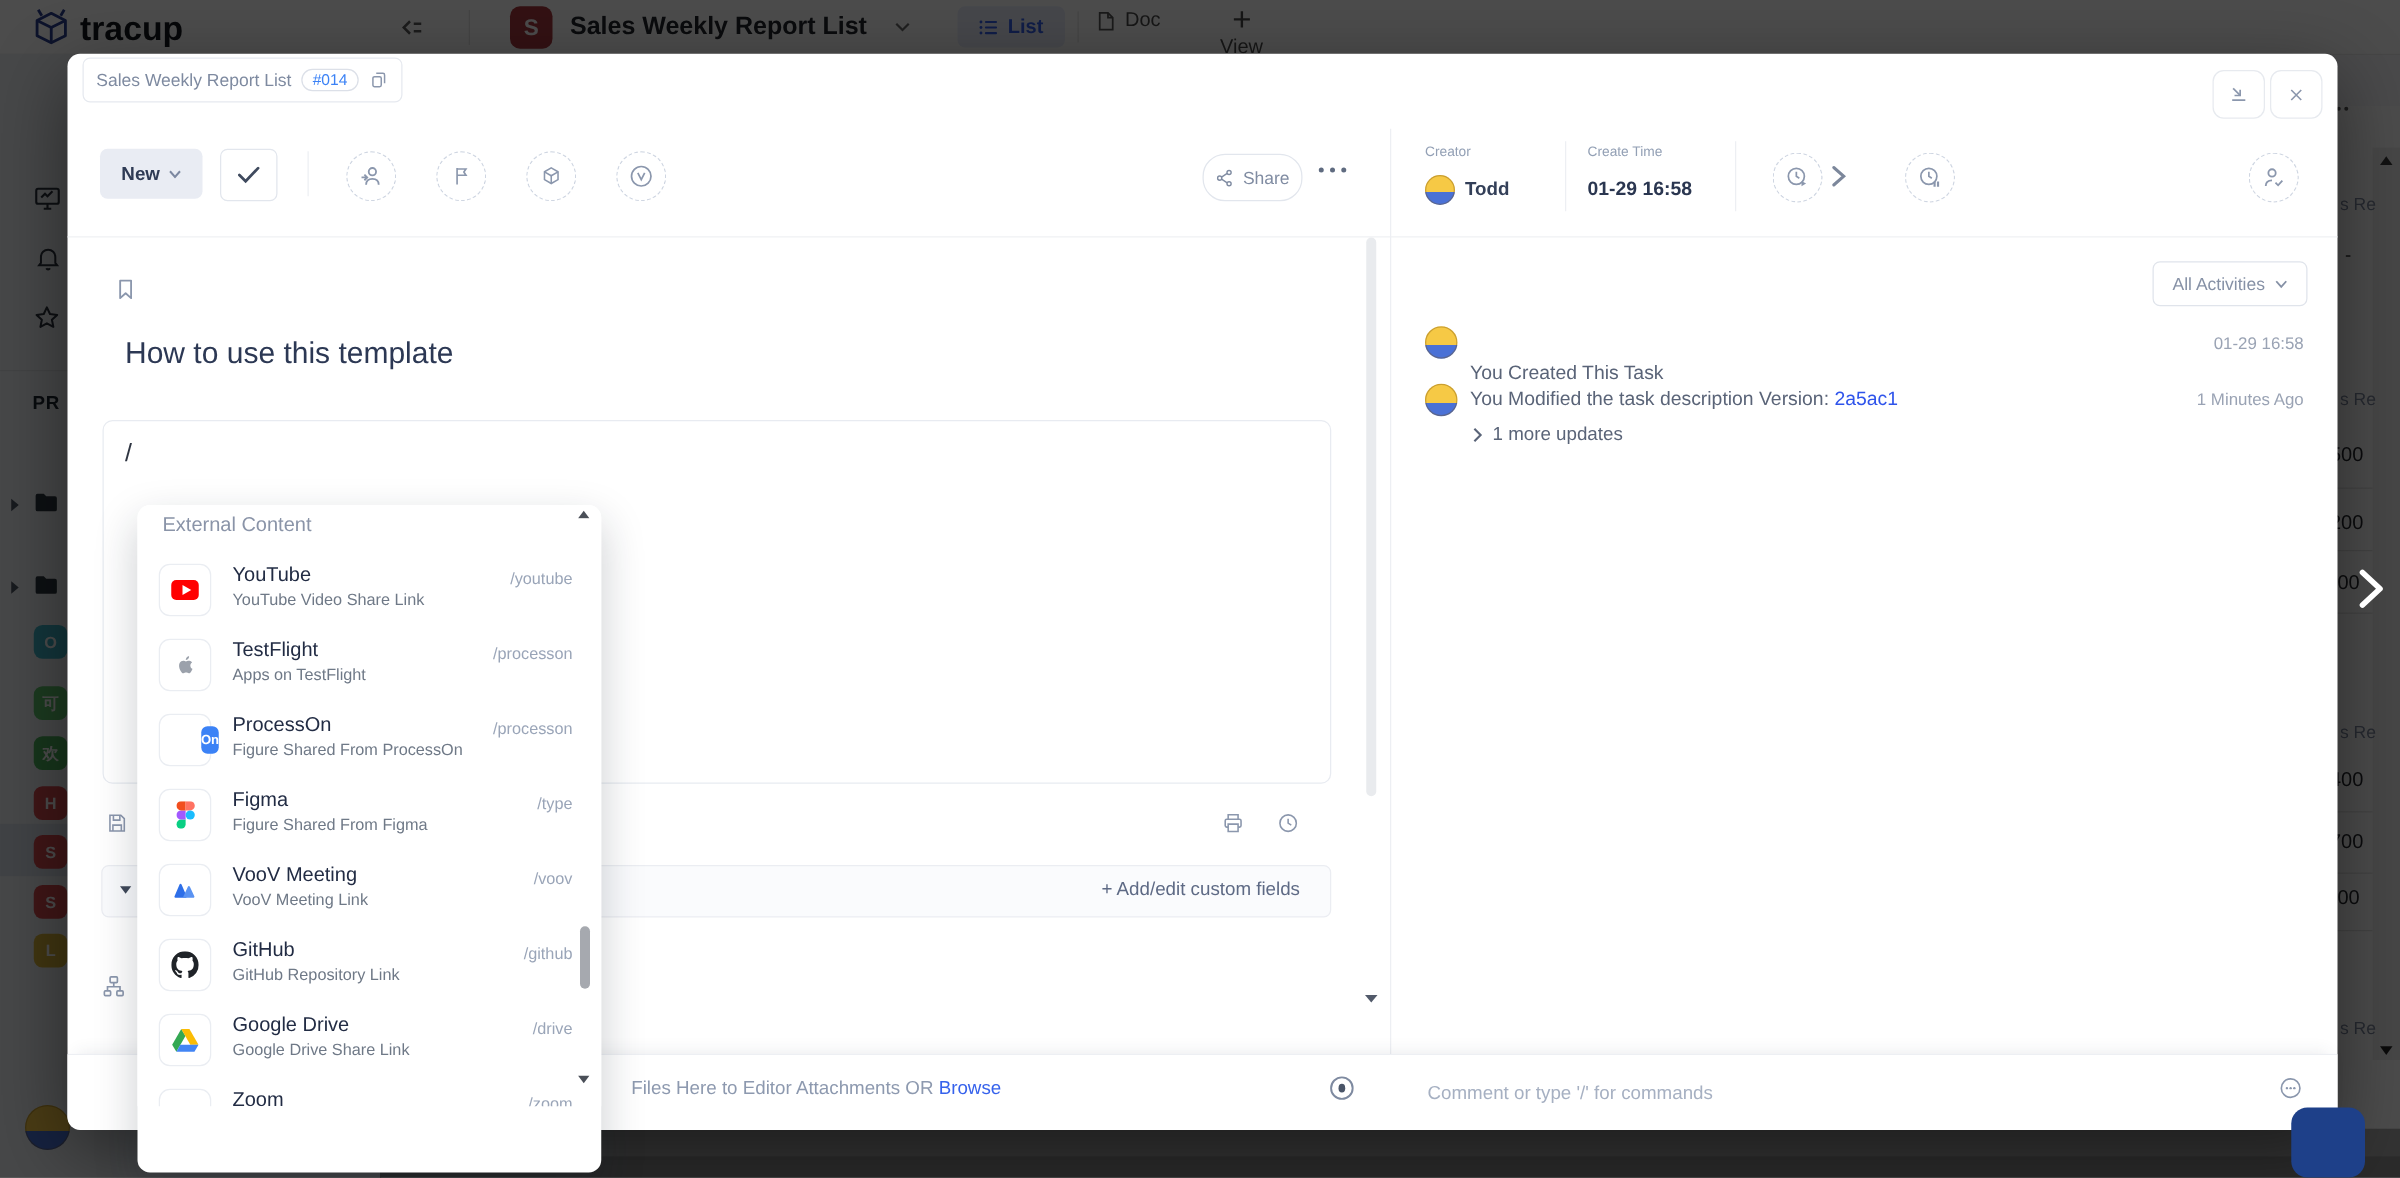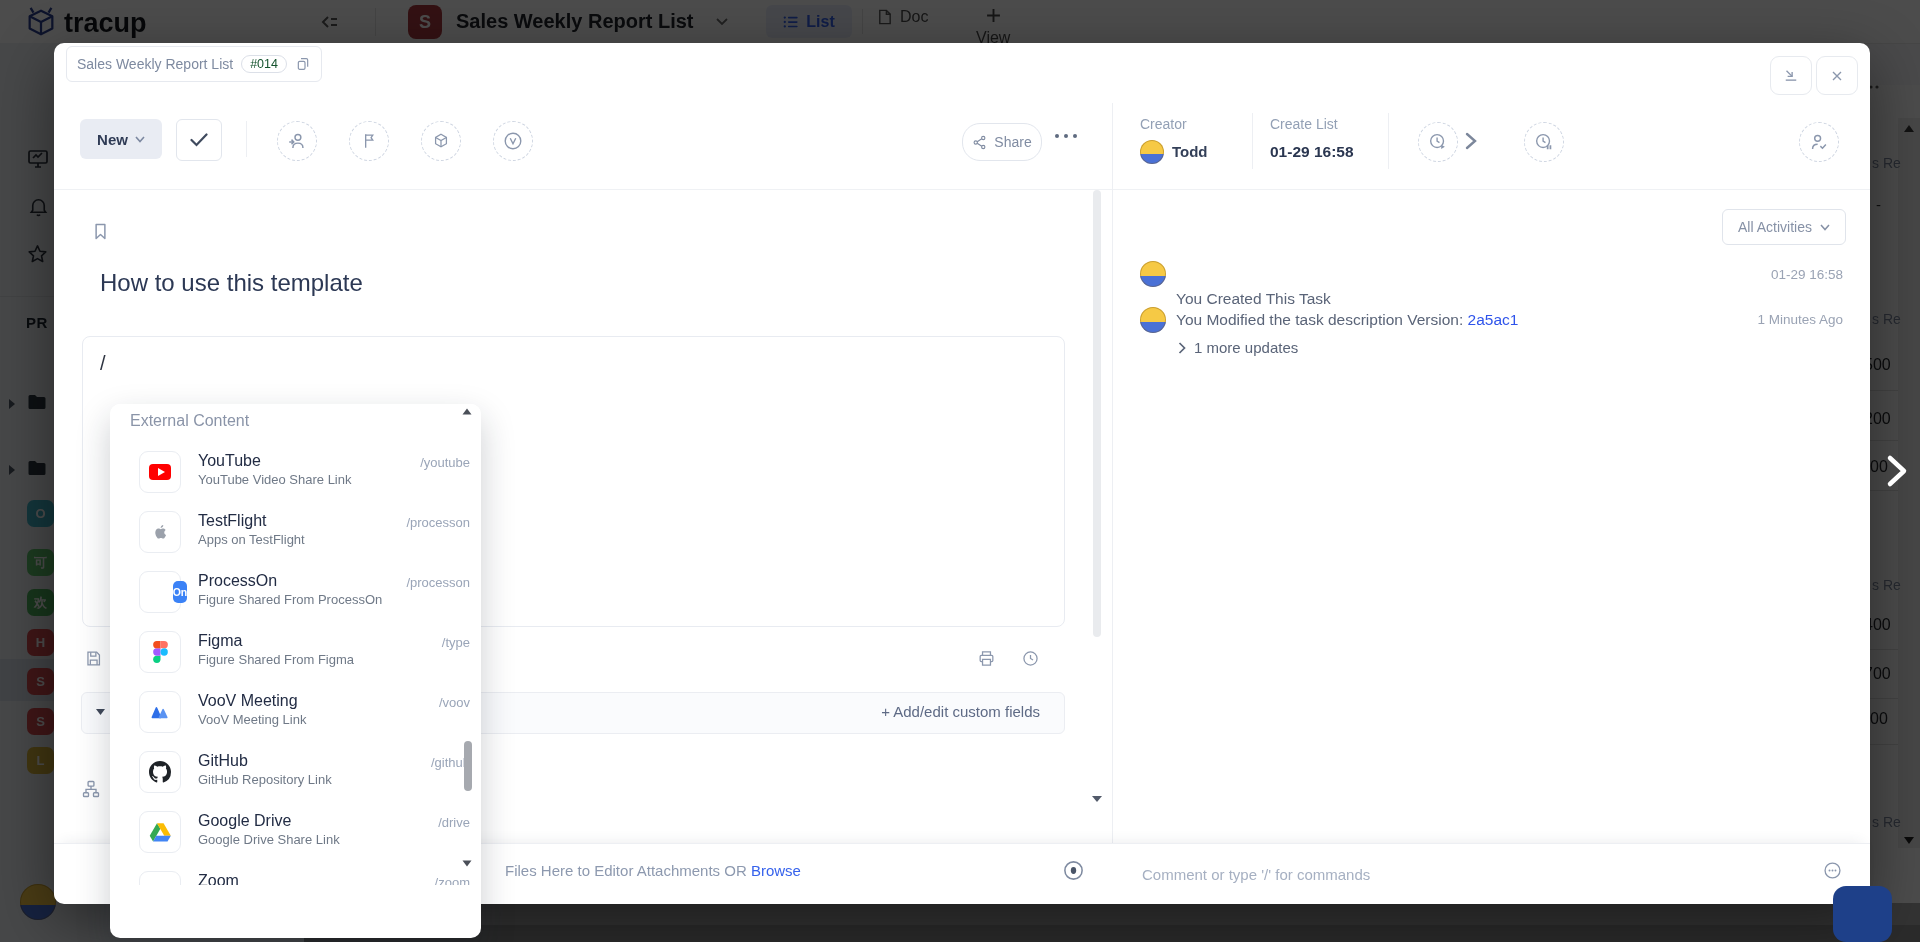--- a/index.html
+++ b/index.html
@@ -20,27 +20,27 @@
   .winbtn{width:40px;height:37px;border:1px solid #e7eaef;border-radius:9px;background:#fff;
     display:flex;align-items:center;justify-content:center;cursor:pointer;}
   .vdiv{width:1px;background:#edeff3;}
   .menu{position:absolute;left:110px;top:404px;width:371px;height:534px;z-index:40;
     border-radius:10px;box-shadow:0 14px 34px rgba(25,32,45,.22);background:#fff;}
   .menu-list{position:absolute;left:0;top:0;width:371px;height:481px;overflow:hidden;
     border-radius:10px 10px 0 0;background:#fff;}
   .menu-foot{position:absolute;left:0;top:481px;width:371px;height:53px;background:#fff;
     border-top:1px solid #edeff2;border-radius:0 0 10px 10px;display:flex;align-items:center;
     justify-content:center;gap:8px;cursor:pointer;}
-  .mi-row{position:absolute;left:12px;width:371px;height:60px;cursor:pointer;}
+  .mi-row{position:absolute;left:0;width:371px;height:60px;cursor:pointer;}
   .mi-icon{position:absolute;left:17px;top:1px;width:40px;height:40px;border:1px solid #eaedf2;
     border-radius:9px;display:flex;align-items:center;justify-content:center;background:#fff;}
   .mi-name{position:absolute;left:76px;top:2px;font-size:16px;color:#222c44;}
   .mi-desc{position:absolute;left:76px;top:22px;font-size:13px;color:#6f7987;}
   .mi-sc{position:absolute;right:23px;top:5px;font-size:13px;color:#9aa5b8;}
-  .lbl{color:#93a0b5;font-size:14px;}
+  .lbl{color:#93a0b5;font-size:11px;}
   .noborder-input{border:none;outline:none;font-size:15px;color:#5a6478;background:transparent;
     font-family:"Liberation Sans",sans-serif;}
   .noborder-input::placeholder{color:#a6b0c2;}
 </style>
 </head>
 <body>
 
 <div class="bg-layer">
 
   <div class="a" style="left:0;top:0;width:1920px;height:43px;background:#fff;border-bottom:1px solid #e8e8e8;"></div>
@@ -190,21 +190,21 @@
   </div>
 
   <div class="a" style="left:304px;top:903px;width:1616px;height:22px;background:#ababab;"></div>
   <div class="a" style="left:304px;top:925px;width:1616px;height:17px;background:#8f8f8f;"></div>
 </div>
 
 <div class="modal">
 
   <div class="a pill" style="left:12px;top:3px;cursor:pointer;">
     <span style="font-size:14px;color:#7e8aa0;">Sales Weekly Report List</span>
-    <span style="font-size:12.5px;color:#14532d;border:1px solid #dce0e8;border-radius:10px;padding:1px 8px;">#014</span>
+    <span style="font-size:12.5px;color:#3b82f6;border:1px solid #dce0e8;border-radius:10px;padding:1px 8px;">#014</span>
     <svg width="16" height="16" viewBox="0 0 24 24" fill="none" stroke="#8b97ad" stroke-width="1.8">
       <rect x="5" y="8" width="10" height="12" rx="2"></rect>
         <path d="M9 4 H17 a2 2 0 0 1 2 2 V16"></path>
     </svg>
   </div>
   <div class="a winbtn" style="left:1716px;top:13px;">
     <svg width="18" height="18" viewBox="0 0 24 24" fill="none" stroke="#8b97ad" stroke-width="1.8">
       <path d="M6 5 L13.5 12.5"></path>
         <path d="M13.5 6.5 V12.5 H7.5"></path>
         <path d="M5 17.5 H19"></path>
@@ -270,21 +270,21 @@
         <circle cx="21" cy="3" r="2"></circle>
       </svg>
   </div>
   <div class="a" style="left:0;top:146px;width:1816px;height:1px;background:#eff1f4;"></div>
   <div class="a vdiv" style="left:1058px;top:60px;height:800px;"></div>
 
   <div class="a lbl" style="left:1086px;top:73px;">Creator</div>
   <div class="a avatar" style="left:1086px;top:97px;width:24px;height:24px;"></div>
   <div class="a" style="left:1118px;top:100px;font-size:15px;font-weight:600;color:#333f58;">Todd</div>
   <div class="a vdiv" style="left:1198px;top:70px;height:56px;"></div>
-  <div class="a lbl" style="left:1216px;top:73px;">Create List</div>
+  <div class="a lbl" style="left:1216px;top:73px;">Create Time</div>
   <div class="a" style="left:1216px;top:100px;font-size:15.5px;font-weight:600;color:#2a3650;">01-29 16:58</div>
   <div class="a vdiv" style="left:1334px;top:70px;height:56px;"></div>
   <div class="a dashc" style="left:1364px;top:79px;">
     <svg width="22" height="22" viewBox="0 0 24 24" fill="none" stroke="#8b97ad" stroke-width="1.5">
       <circle cx="11" cy="11" r="7"></circle>
         <path d="M11 7 V11 L13.6 12.6"></path>
         <path d="M15.5 15 L19.5 17.3 L15.5 19.6 Z" fill="#8b97ad" stroke="none"></path>
     </svg>
   </div>
   <div class="a" style="left:1410px;top:88px;">

